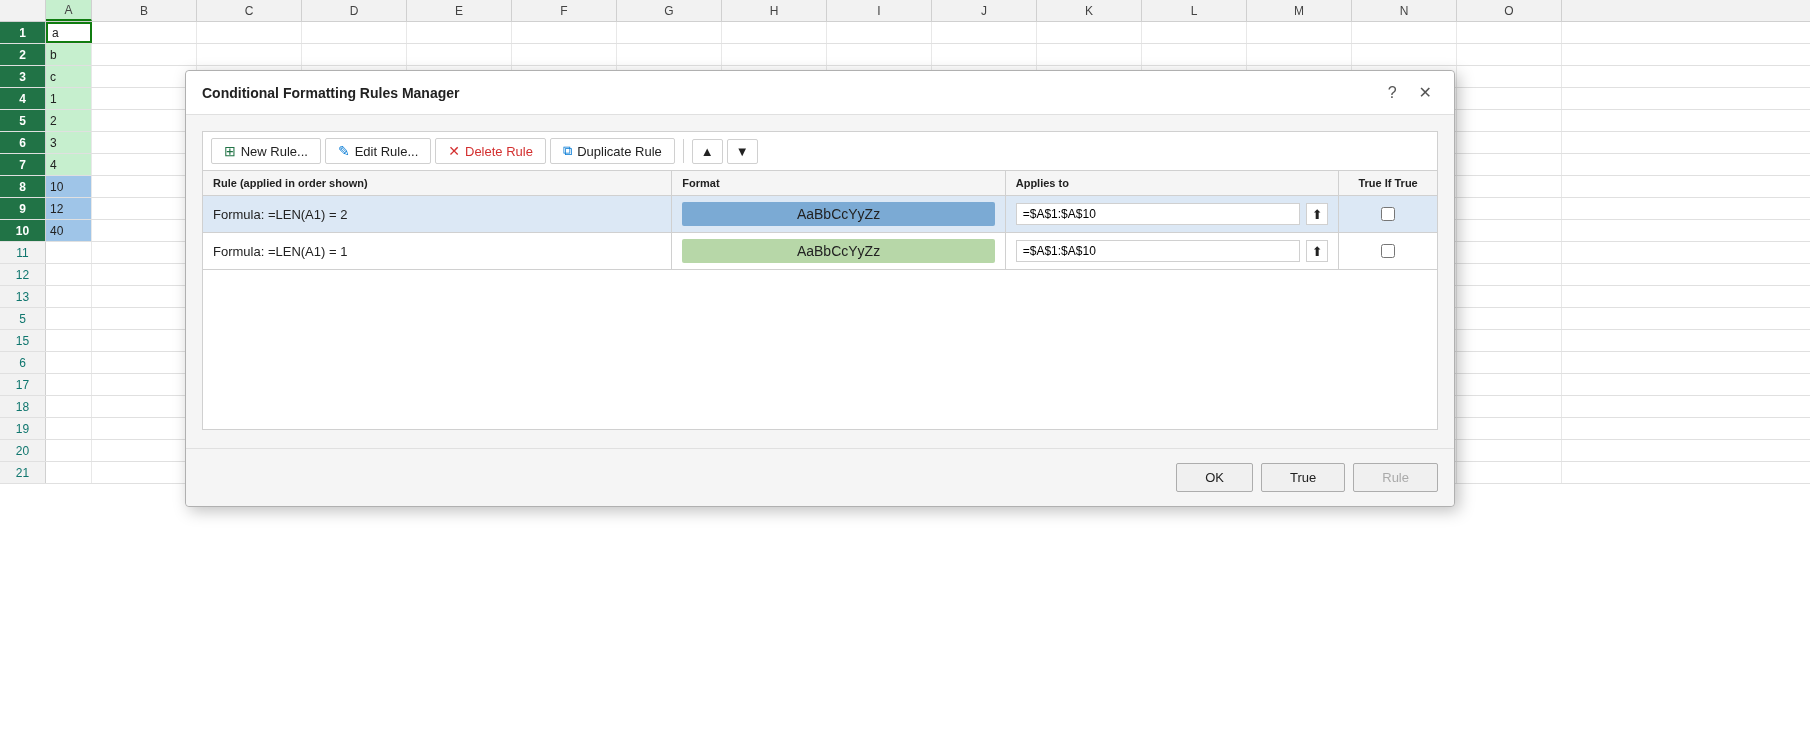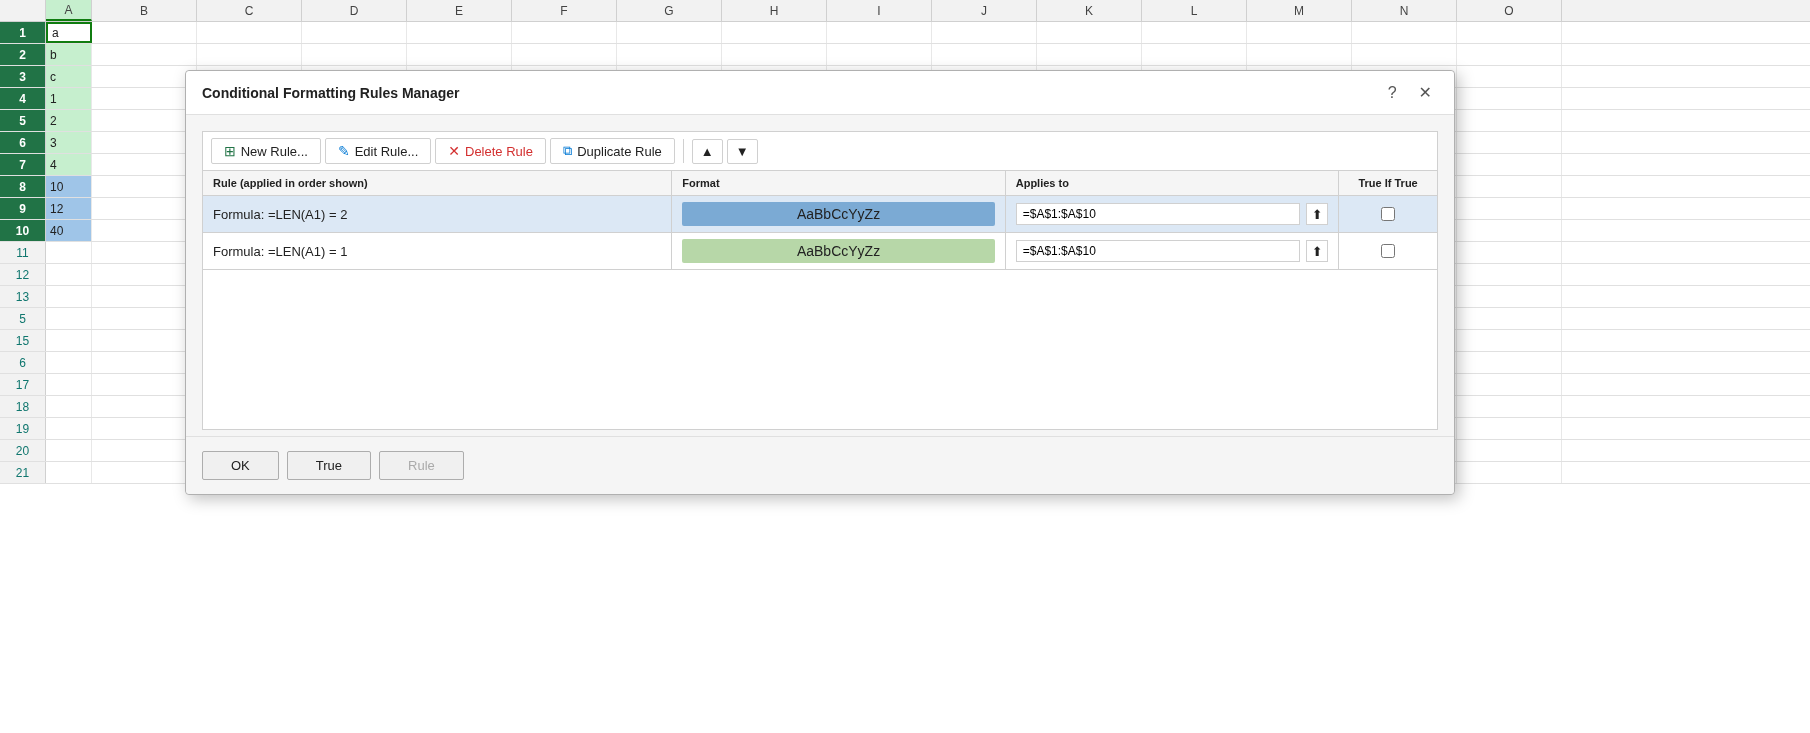--- a/index.html
+++ b/index.html
@@ -318,25 +318,26 @@
     .empty-rows {
       height: 160px;
       background: #fff;
       border: 1px solid #d0d0d0;
       border-top: none;
     }
 
     
     .dialog-footer {
       display: flex;
+      justify-content: flex-end;
       gap: 8px;
       padding: 14px 16px;
       background: #f5f5f5;
       border-top: 1px solid #e0e0e0;
-      margin-top: 6px;
+      margin-top: 18px;
       border-radius: 0 0 4px 4px;
     }
     .footer-btn {
       padding: 6px 28px;
       border: 1px solid #adadad;
       background: #f0f0f0;
       font-size: 13px;
       border-radius: 2px;
       cursor: pointer;
       color: #222;

